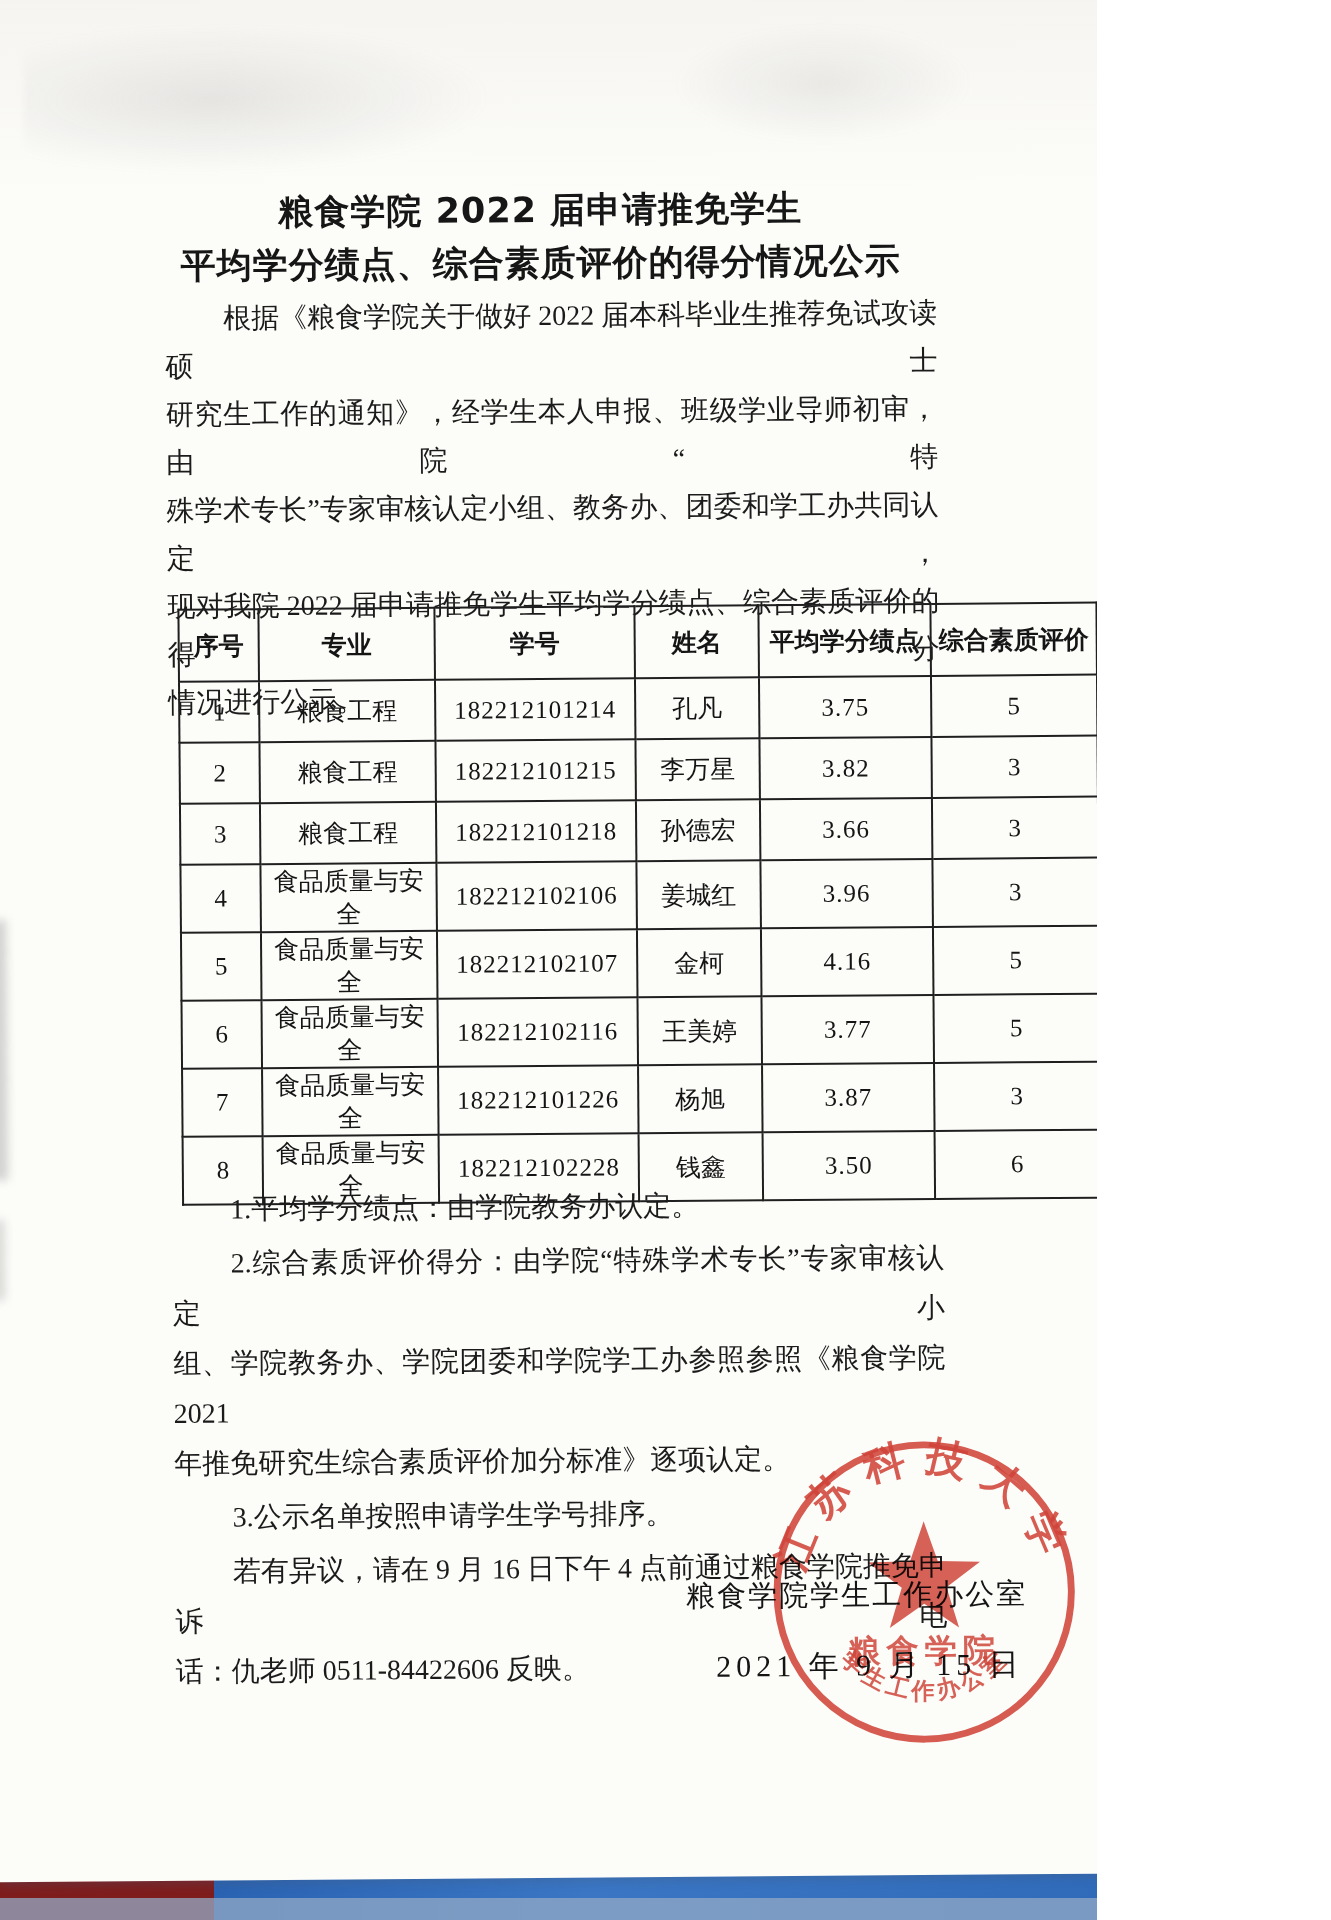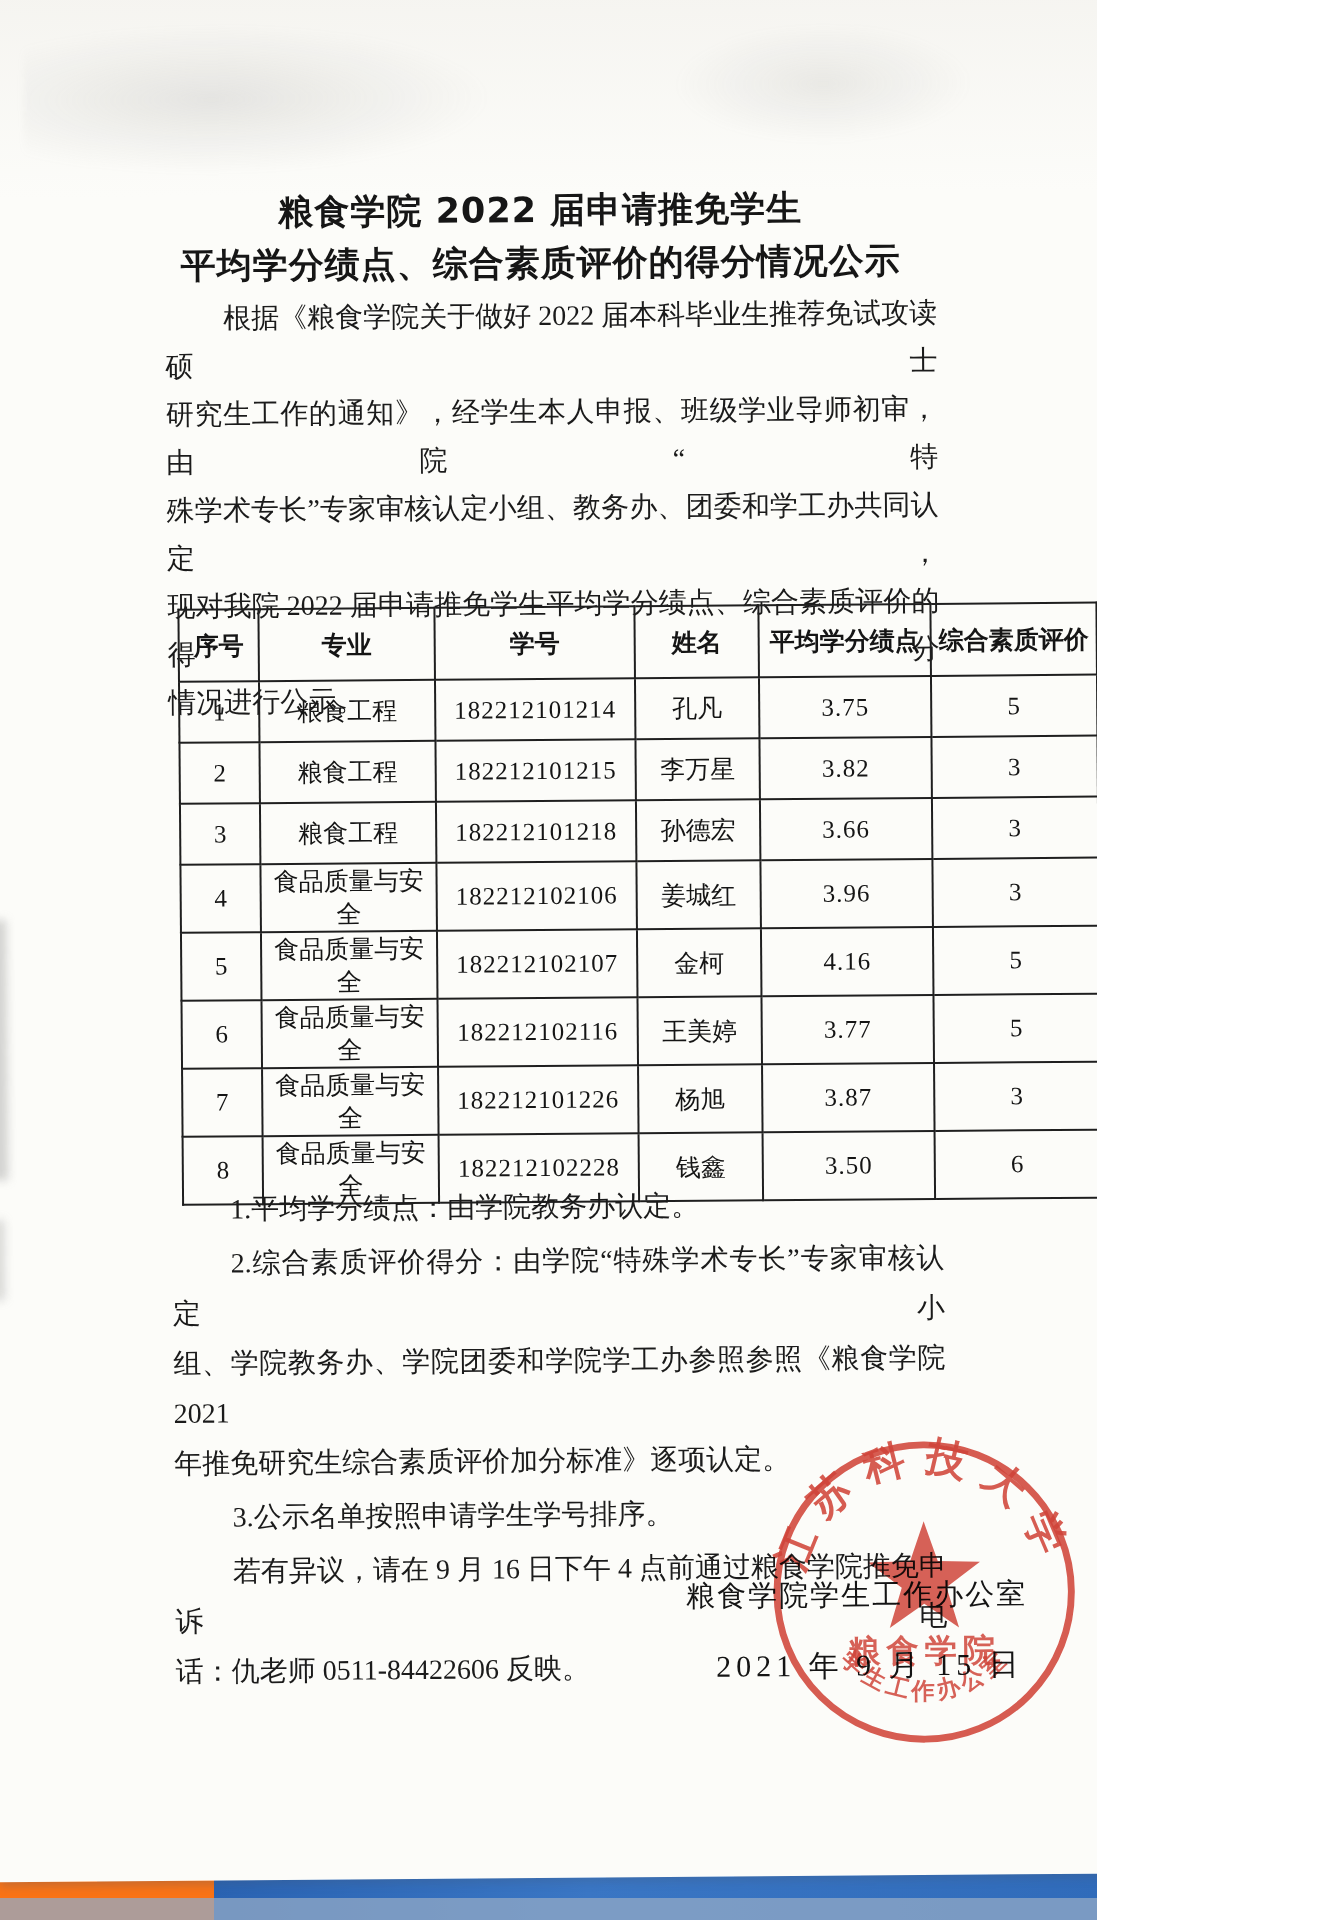--- a/index.html
+++ b/index.html
@@ -1,16 +1,16 @@
 <!DOCTYPE html>
 <html><head>
 <meta charset="utf-8">
 <style>
   html,body{margin:0;padding:0;}
-  .canvas{position:relative;width:1097px;height:1920px;background:#f97316;overflow:hidden;
+  .canvas{position:relative;width:1097px;height:1920px;background:#7f1d1d;overflow:hidden;
           font-family:"Liberation Serif","DejaVu Serif",serif;color:#1b1b1b;}
 
   
   .blue{position:absolute;background:#3b76c3;}
   .blue-a{left:0;top:0;width:44px;height:36px;transform:rotate(7deg);border-radius:0 0 8px 8px;background:#4c83c8;}
   .blue-b{left:56px;top:0;width:178px;height:15px;background:#4c83c8;transform:rotate(-0.6deg);}
   .blue-c{left:234px;top:0;width:66px;height:13px;background:#4c83c8;}
   .blue-d{left:508px;top:0;width:42px;height:9px;background:#5a8cce;}
   .blue-e{left:876px;top:0;width:88px;height:106px;border-radius:0 0 16px 12px;
           background:linear-gradient(180deg,#4c85cc,#2f66b4);}

